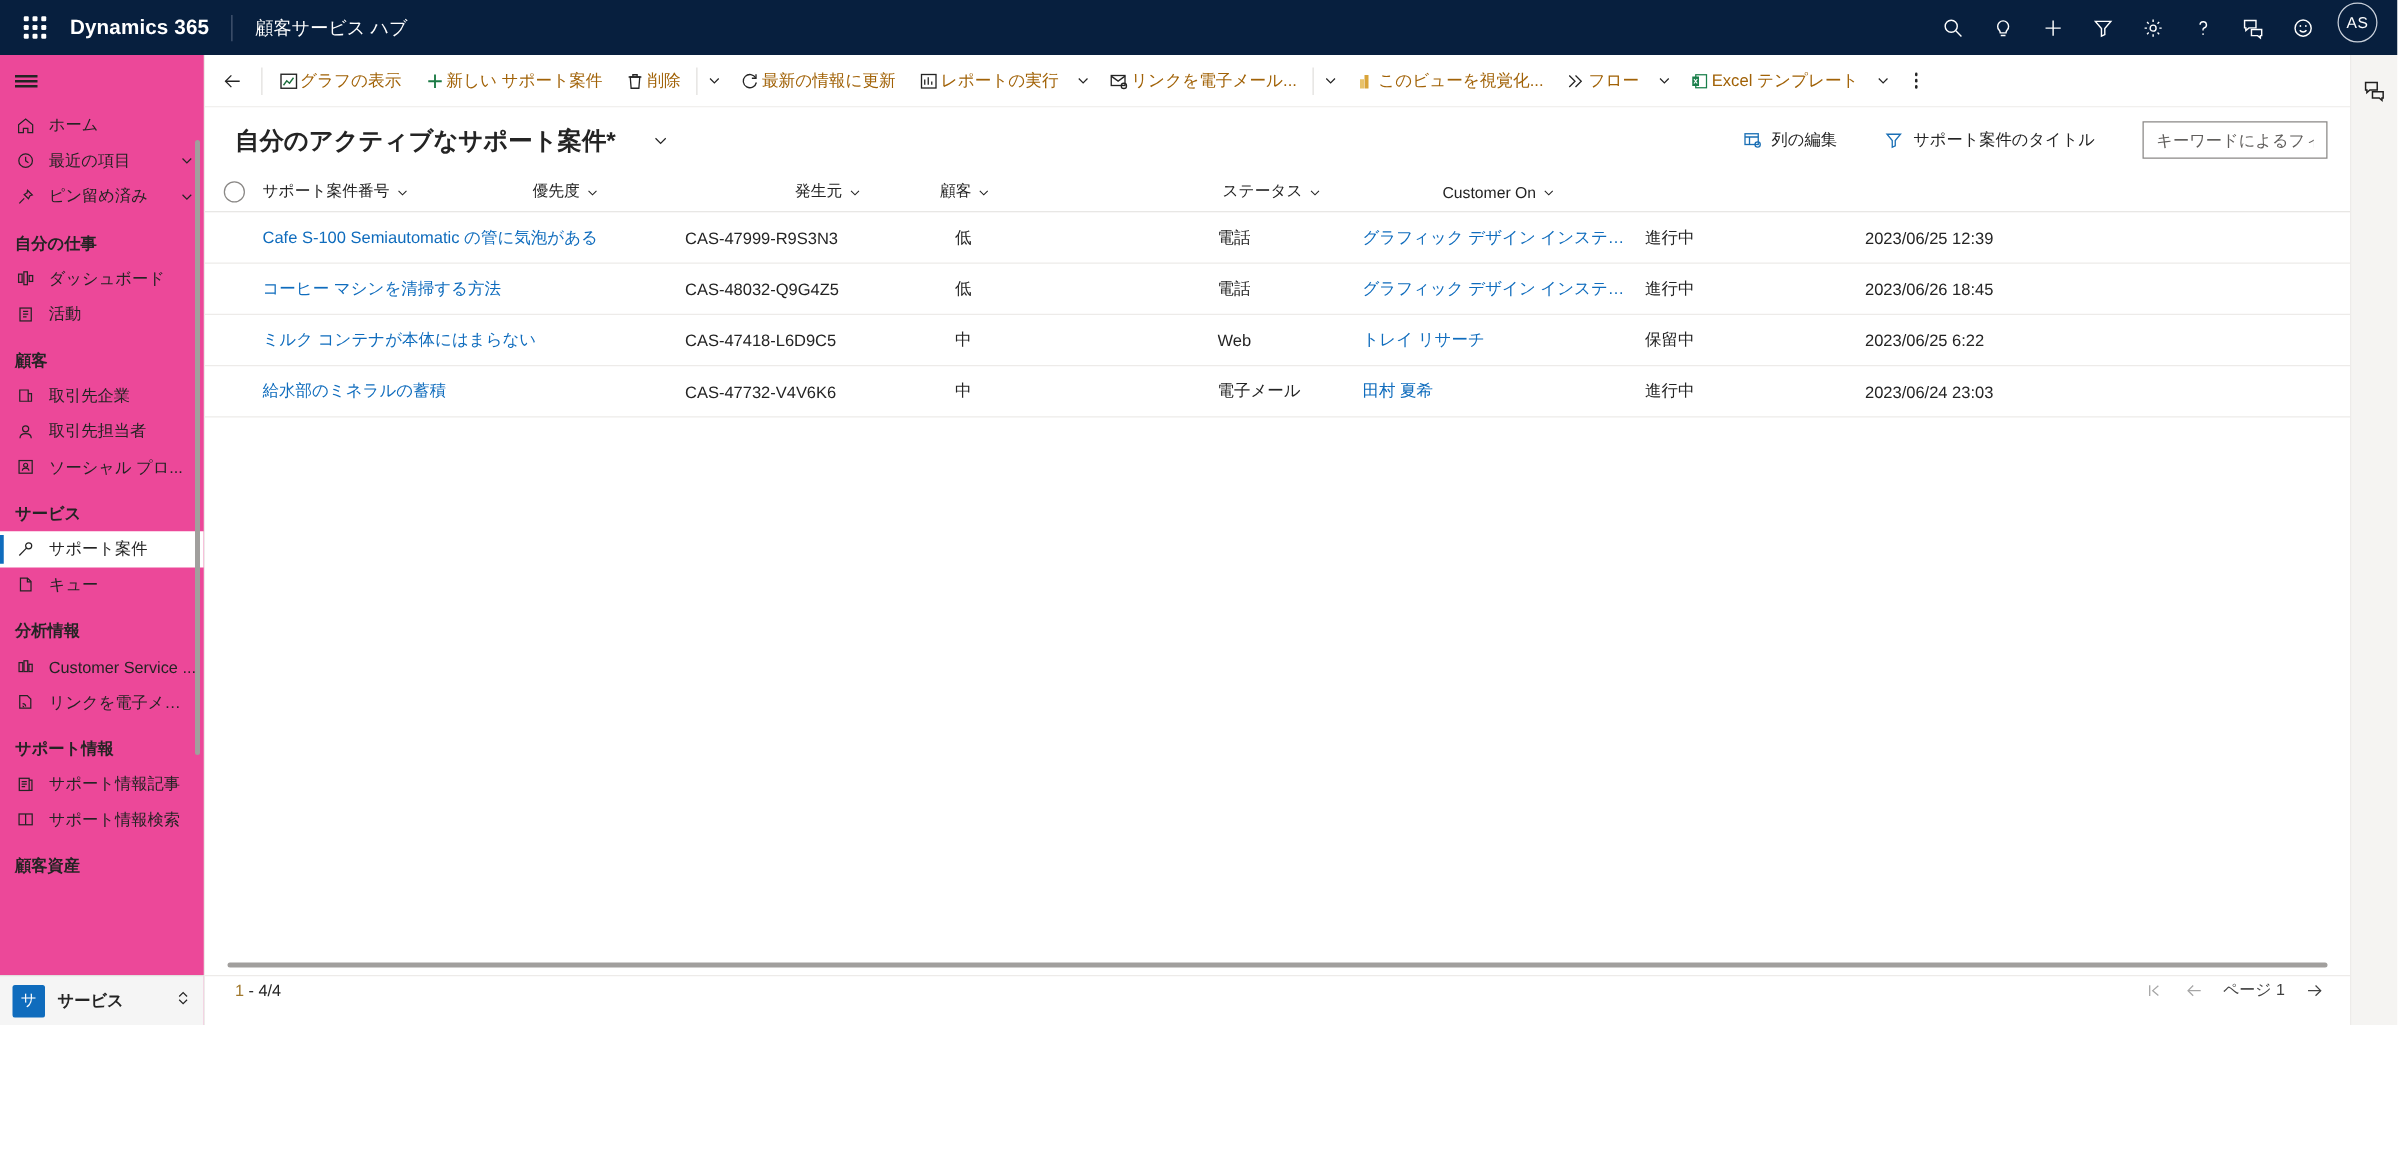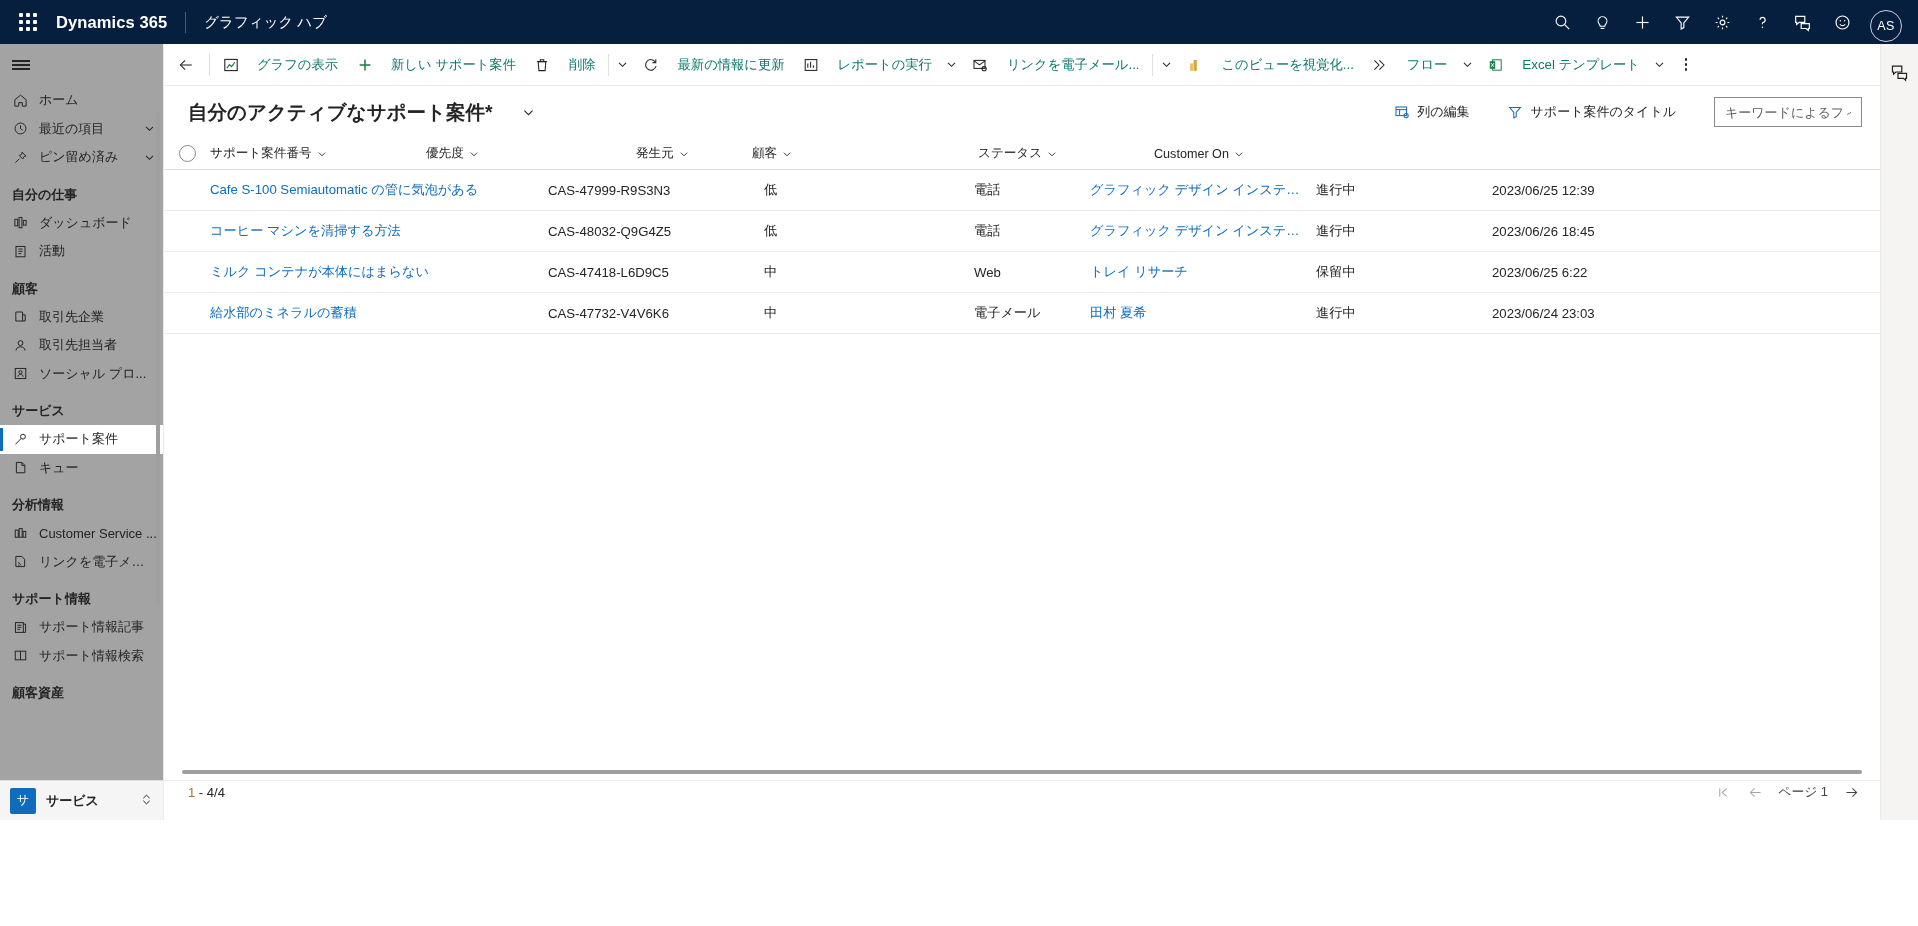--- a/index.html
+++ b/index.html
@@ -31,41 +31,41 @@
     gap: 3px;
   }
   .waffle-grid i { display: block; width: 4px; height: 4px; background: #ffffff; border-radius: 1px; }
   .brand {
     font-size: 16.5px; font-weight: bold; letter-spacing: .1px;
     margin-left: 8px; white-space: nowrap;
   }
   .brand-sep { width: 1px; height: 21px; background: #4a5b75; margin: 0 18px; }
   .app-name { font-size: 14.5px; white-space: nowrap; font-weight: normal; }
   .topbar-spacer { flex: 1 1 auto; }
-  .topbar-icons { display: flex; align-items: flex-end; gap: 0px; }
+  .topbar-icons { display: flex; align-items: flex-start; gap: 0px; }
   .ticon {
     width: 40px; height: 40px; display: flex; align-items: center; justify-content: center;
     cursor: pointer; color: #ffffff;
   }
   .ticon svg { display: block; }
   .avatar {
     width: 32px; height: 32px; border-radius: 50%;
     border: 1.3px solid #c9d0da;
     display: flex; align-items: center; justify-content: center;
     font-size: 12.5px; letter-spacing: .4px; margin-left: 8px; margin-right: 6px;
     color: #ffffff; cursor: pointer; background: transparent;
   }
 
   
   .body { flex: 1 1 auto; display: flex; min-height: 0; position: relative; }
 
   
   .sitemap {
     width: 164px; min-width: 164px;
-    background: #a3a3a3;
+    background: #ec4899;
     display: flex; flex-direction: column;
     position: relative;
     border-right: 1px solid #edebe9;
   }
   .hamburger {
     height: 42px; display: flex; align-items: center; padding-left: 12px; cursor: pointer;
   }
   .hamburger i { display:block; width: 18px; height: 1.6px; background: #242424; margin: 2.6px 0; }
   .nav-scroll {
     flex: 1 1 auto; overflow: hidden; position: relative; padding-top: 0px;
@@ -113,22 +113,22 @@
   .cmdbar {
     height: 42px; min-height: 42px; display: flex; align-items: center;
     padding: 0 6px 0 0; border-bottom: 1px solid #edebe9; background: #ffffff;
   }
   .back-btn {
     width: 32px; height: 32px; margin: 0 4px 0 6px;
     display: flex; align-items: center; justify-content: center; cursor: pointer; color: #242424;
   }
   .cmd-sep { width: 1px; height: 22px; background: #e1dfdd; margin: 0 3px; }
   .cmd-btn {
-    height: 34px; display: flex; align-items: center; gap: 18px;
-    padding: 0 9px; cursor: pointer; font-size: 13.3px; color: #0f766e; white-space: nowrap;
+    height: 34px; display: flex; align-items: center; gap: 1px;
+    padding: 0 9px; cursor: pointer; font-size: 13.3px; color: #a16207; white-space: nowrap;
   }
   .cmd-ico { width: 17px; height: 17px; display: flex; align-items: center; justify-content: center; }
   .cmd-caret {
     width: 22px; height: 34px; display: flex; align-items: center; justify-content: center; cursor: pointer; color:#242424;
   }
   .cmd-overflow {
     width: 30px; height: 34px; display:flex; align-items:center; justify-content:center; cursor:pointer;
     letter-spacing: 0; color: #242424;
   }
   .dots-v { display: flex; flex-direction: column; gap: 2.6px; align-items: center; }
@@ -245,21 +245,21 @@
           <i></i>
           <i></i>
           <i></i>
           <i></i>
           <i></i>
           <i></i>
         </div>
     </div>
     <div class="brand">Dynamics 365</div>
     <div class="brand-sep"></div>
-    <div class="app-name">グラフィック ハブ</div>
+    <div class="app-name">顧客サービス ハブ</div>
     <div class="topbar-spacer"></div>
     <div class="topbar-icons">
       <div class="ticon">
         <svg width="19" height="19" viewBox="0 0 20 20" fill="none" stroke="currentColor" stroke-width="1.2">
           <circle cx="8.4" cy="8.4" r="5.1"></circle>
             <line x1="12.3" y1="12.3" x2="17" y2="17"></line>
         </svg>
       </div>
       <div class="ticon">
         <svg width="19" height="19" viewBox="0 0 20 20" fill="none" stroke="currentColor" stroke-width="1.2">

